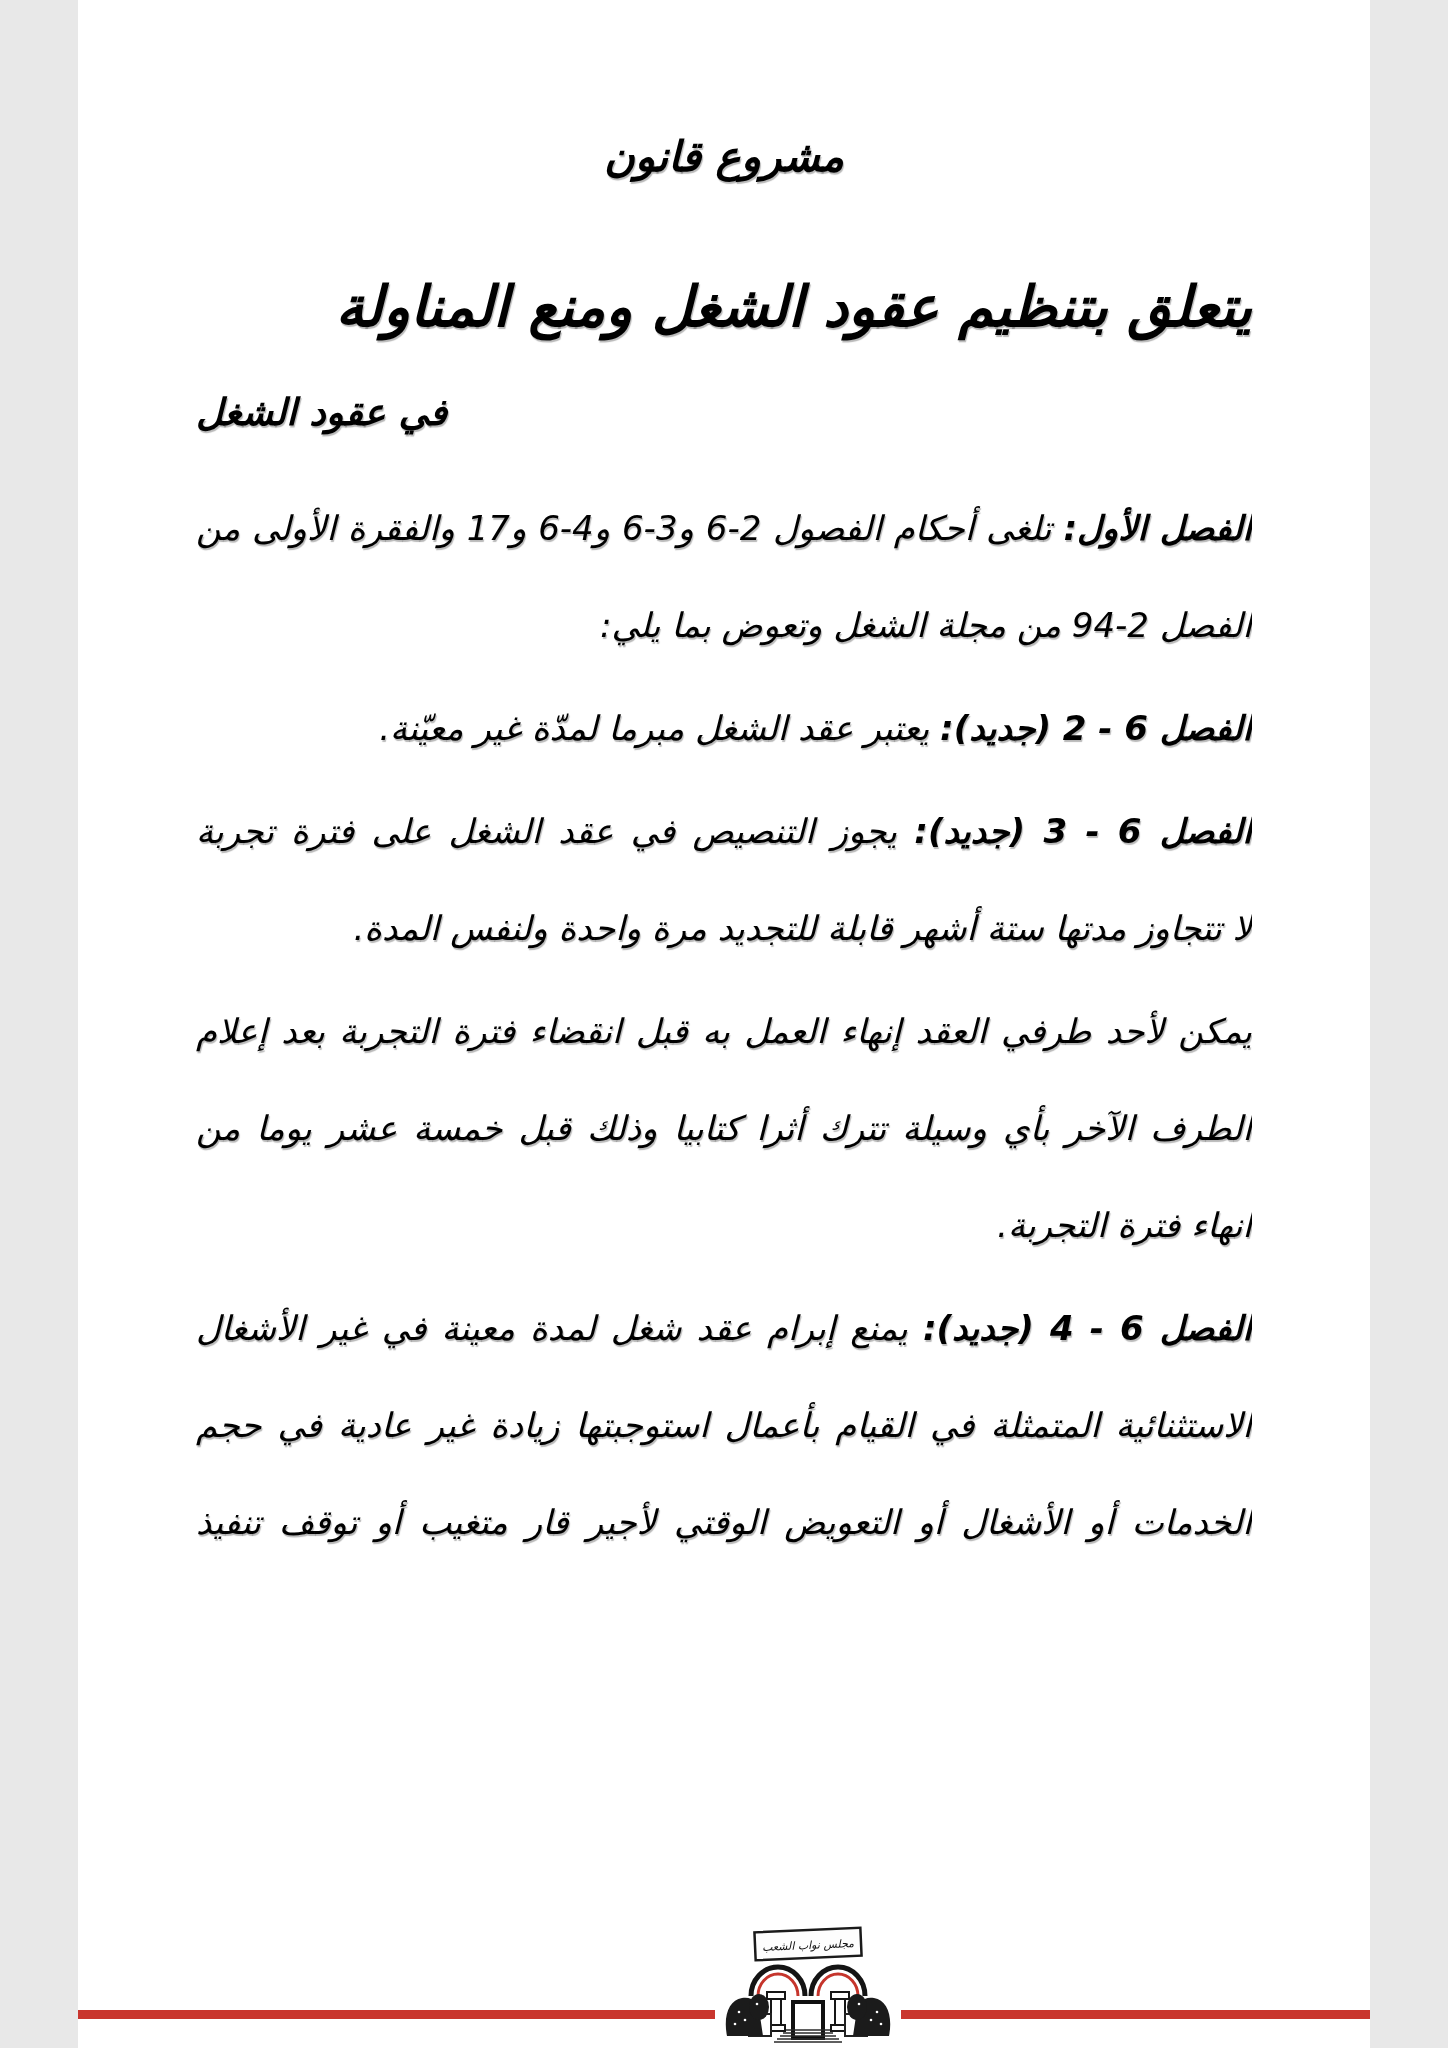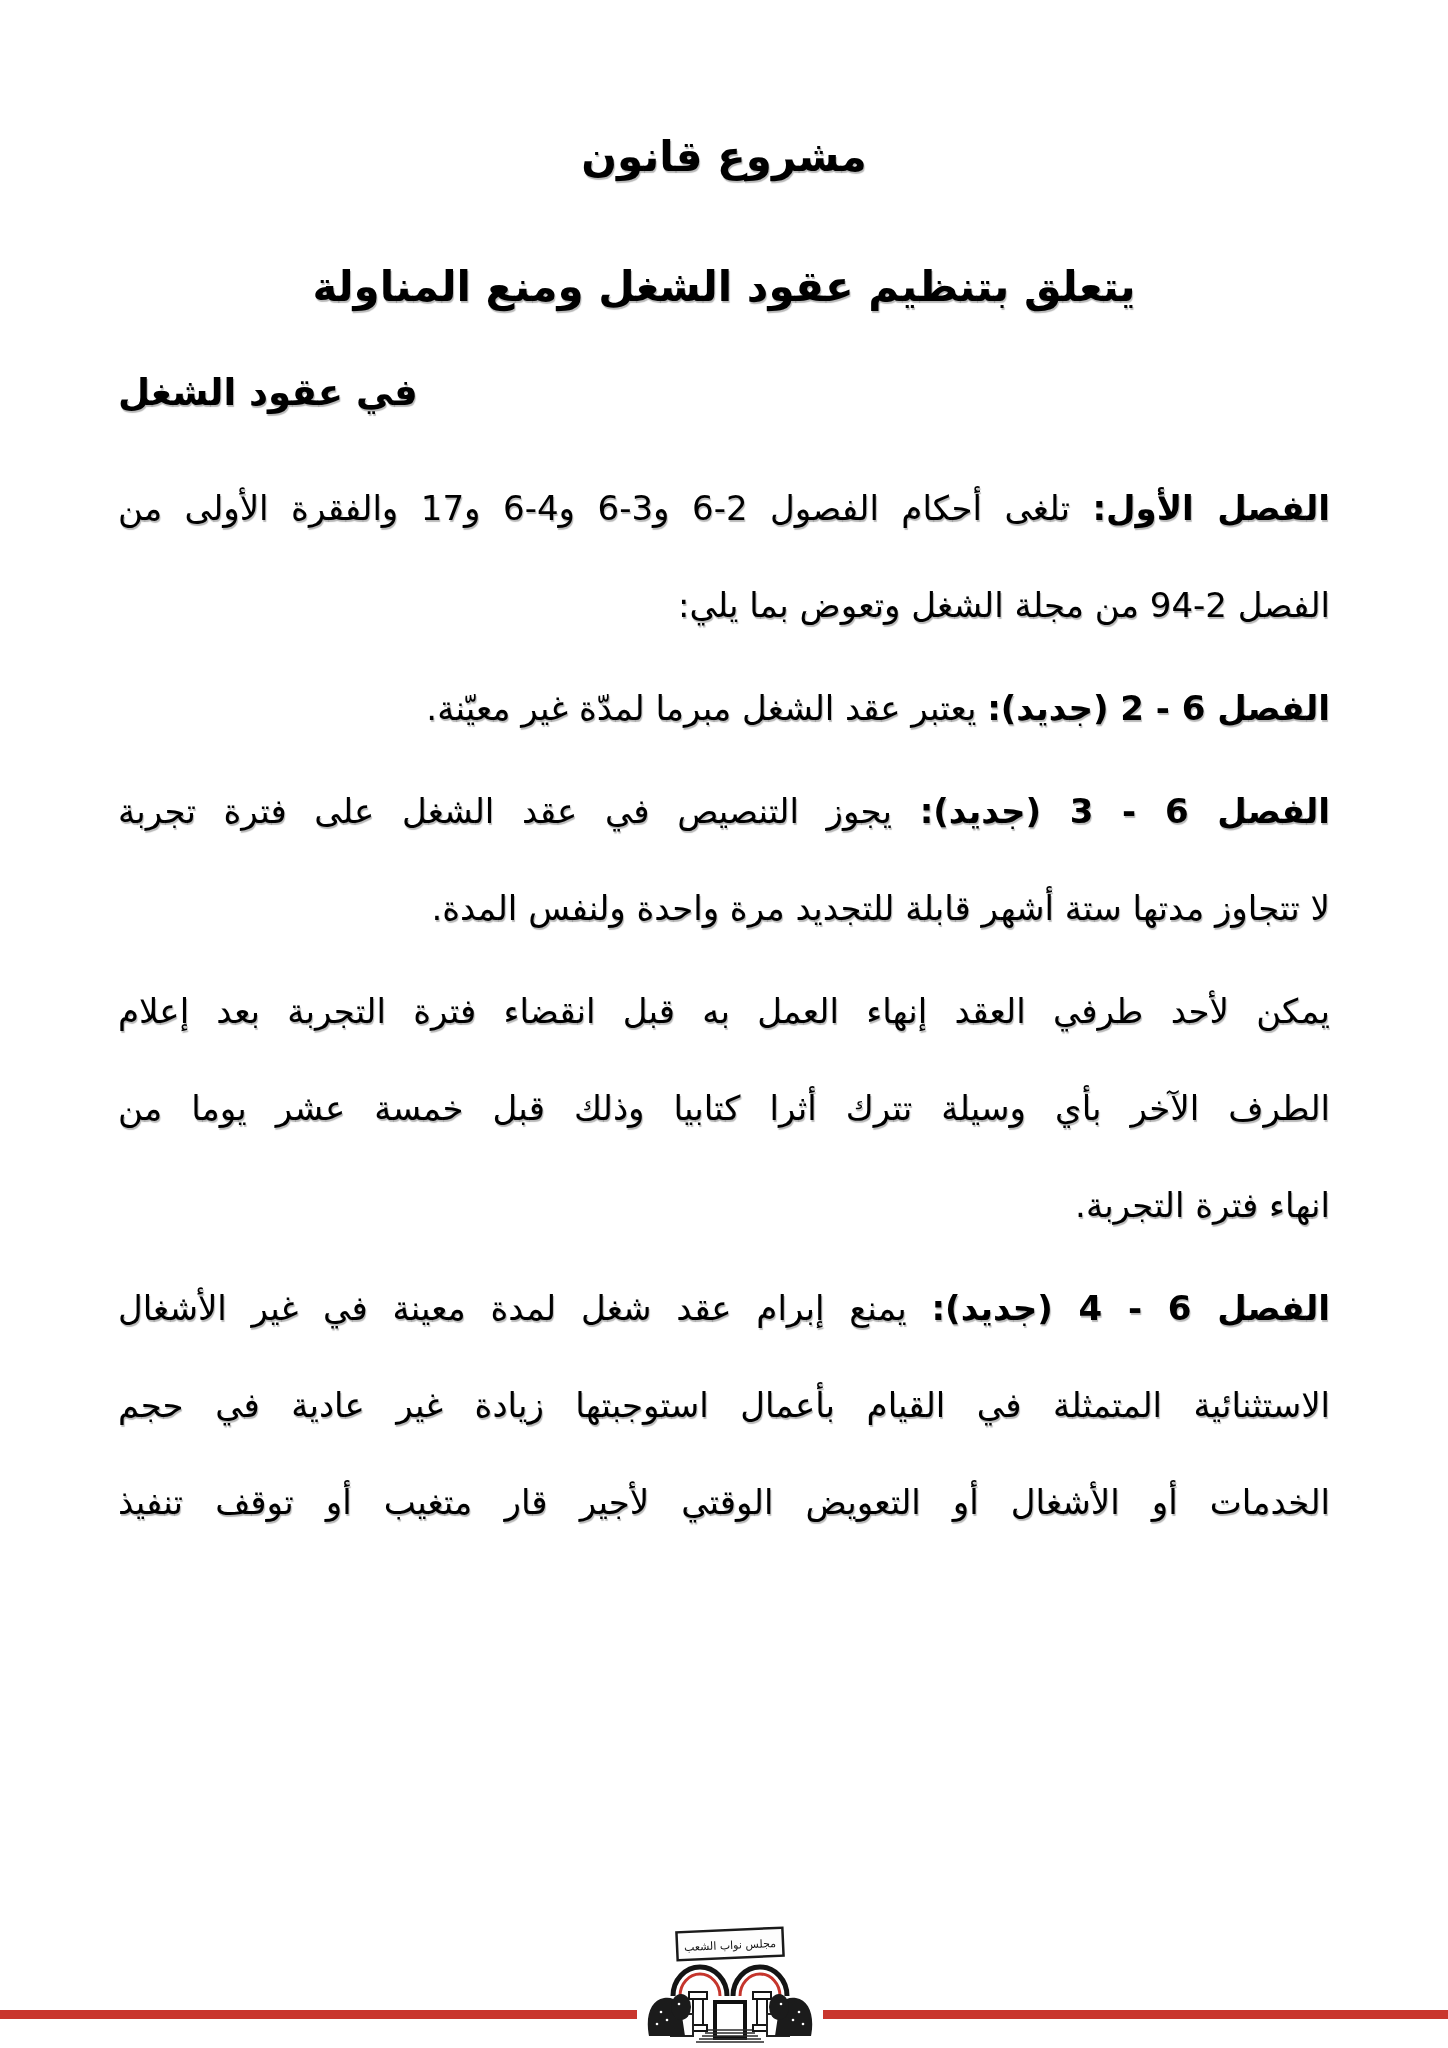--- a/index.html
+++ b/index.html
@@ -1,32 +1,33 @@
 <!DOCTYPE html>
 <html lang="ar" dir="rtl"><head>
 <meta charset="utf-8">
 <style>
   html,body{margin:0;padding:0;background:#e8e8e8;}
   .page{
     position:relative;
-    width:1448px;height:2048px;
+    width:1292px;height:2048px;
     background:#ffffff;
     overflow:hidden;
     font-family:"DejaVu Sans",sans-serif;
     color:#000;
     margin:0 auto;
+    font-style:italic;
   }
   .content{
     position:absolute;
     top:0; right:118px; left:118px;
     direction:rtl;
     text-shadow:1px 2px 1px rgba(0,0,0,0.28);
   }
   .t1{margin:126px 0 0; font-size:42px; font-weight:bold; text-align:center; line-height:62px;}
-  .t2{margin:68px 0 0;  font-size:42px; font-weight:bold; text-align:center; line-height:62px;}
+  .t2{margin:88px 0 0;  font-size:56px; font-weight:bold; line-height:62px;}
   .t3{margin:54px 0 0;  font-size:37px; font-weight:bold; text-align:center; line-height:54px;}
   .t4{margin:48px 0 0;  font-size:37px; font-weight:bold; text-align:left; line-height:54px;}
   .paras{margin-top:40px;}
   .para{margin:0 0 6px 0;}
   .ln{
     font-size:34px;
     height:97px;
     line-height:97px;
     text-align:justify;
     text-align-last:justify;

